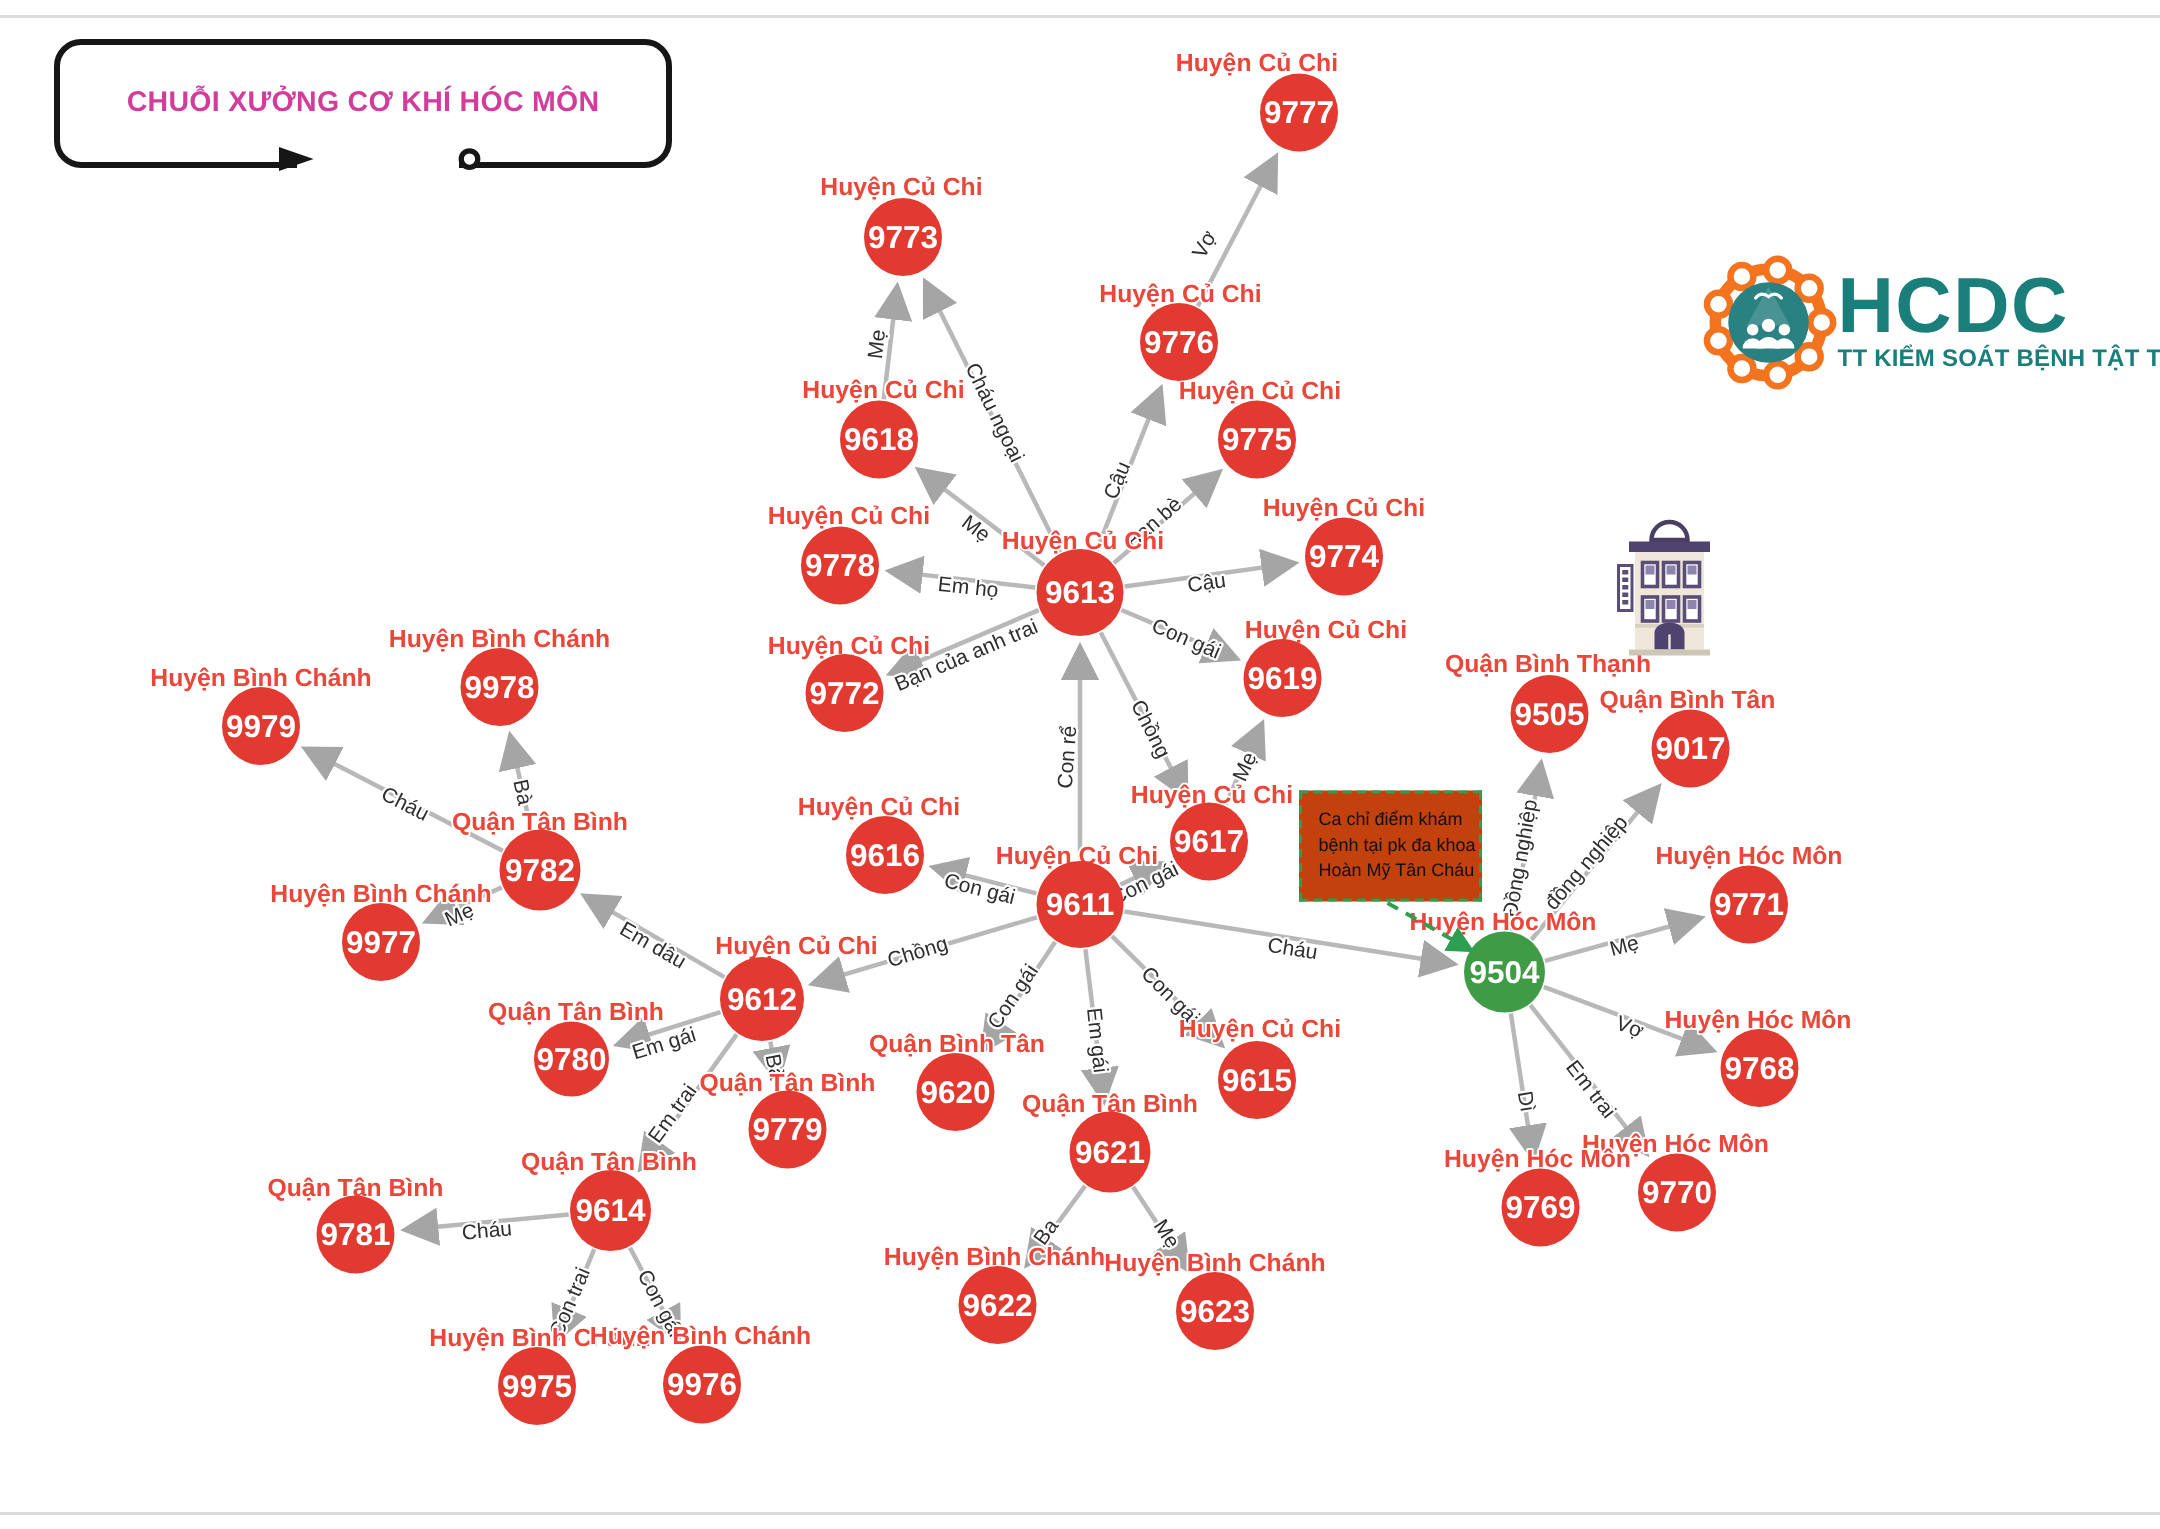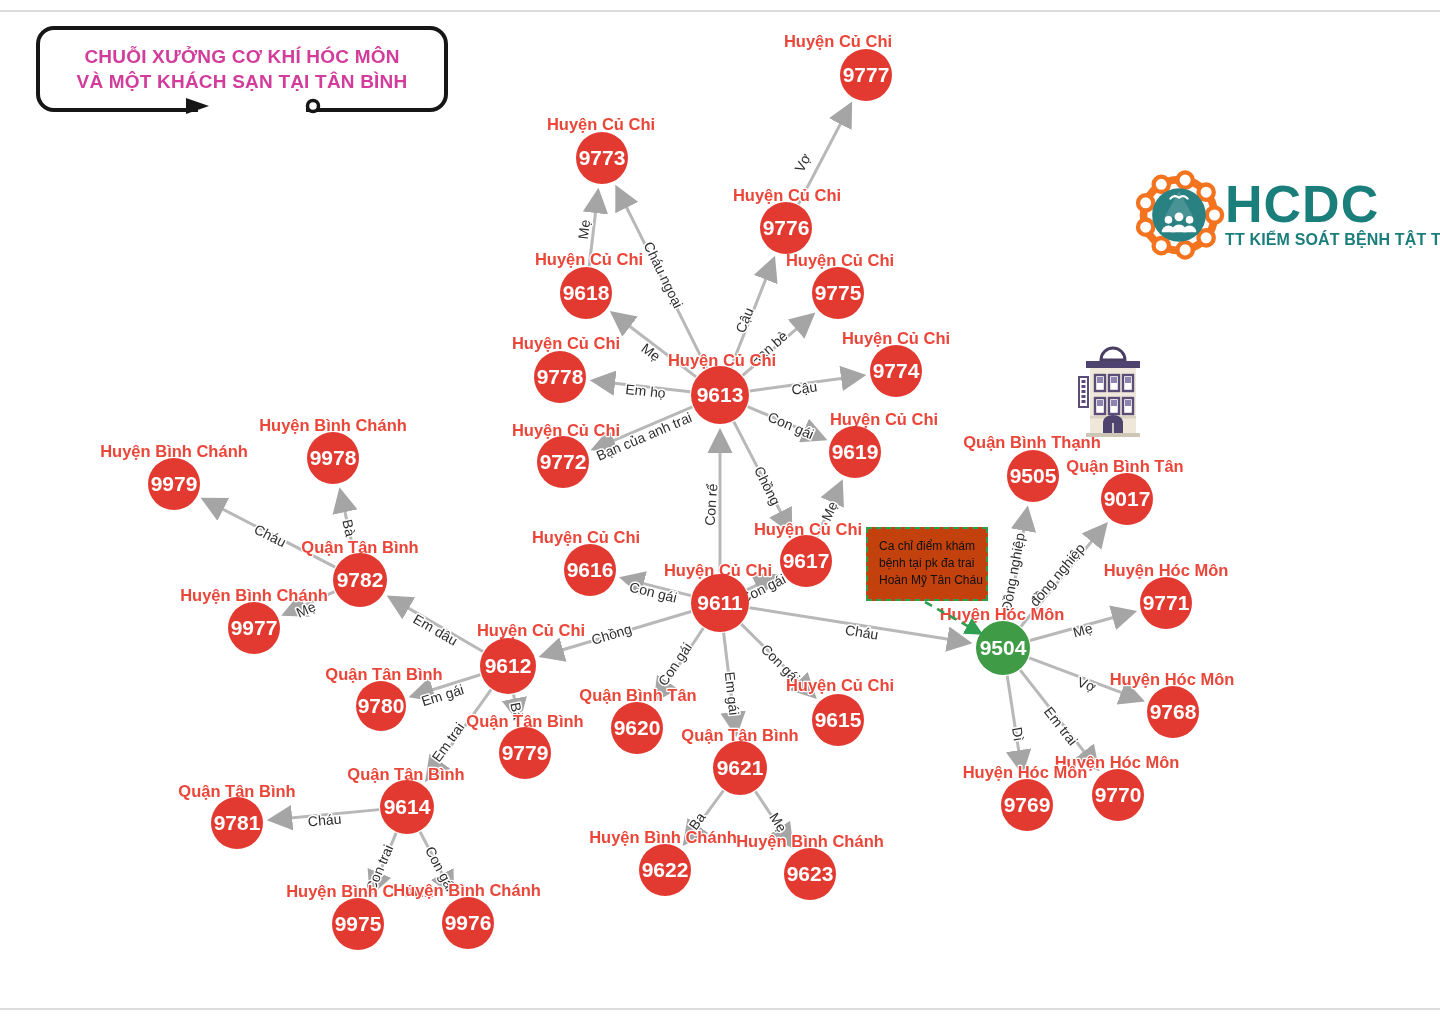--- a/index.html
+++ b/index.html
@@ -323,21 +323,20 @@
       </g>
       <g>
         <circle cx="1003" cy="648" r="27" fill="#3f9b45"></circle>
         <text class="nnum" x="1003" y="655">9504</text>
       </g>
     </g>
   </svg>
 
 <div class="title-box">
   <div class="title-line">CHUỖI XƯỞNG CƠ KHÍ HÓC MÔN</div>
-  <div class="title-line">VÀ MỘT KHÁCH SẠN TẠI TÂN BÌNH</div>
   <svg class="title-deco" viewBox="0 0 412 28">
     <rect x="162" y="5" width="108" height="11" fill="#ffffff"></rect>
     <polygon points="150,2 173,10 150,18" fill="#161616"></polygon>
     <circle cx="277" cy="10" r="5.5" fill="#ffffff" stroke="#161616" stroke-width="3.5"></circle>
   </svg>
 </div>
 
 <div class="logo">
   <svg width="92" height="92" viewBox="0 0 96 96">
     <circle cx="48" cy="48" r="37" fill="none" stroke="#f4731f" stroke-width="8"></circle>
@@ -397,21 +396,21 @@
     <rect x="3.5" y="40" width="4" height="3"></rect>
     <rect x="3.5" y="45" width="4" height="3"></rect>
     <rect x="3.5" y="50" width="4" height="3"></rect>
     <rect x="3.5" y="55" width="4" height="3"></rect>
   </g>
   <rect x="8" y="88" width="54" height="4" fill="#cdc5b6"></rect>
 </svg>
 
 <div class="ann-box">
   <div class="ann-line">Ca chỉ điểm khám</div>
-  <div class="ann-line">bệnh tại pk đa trai</div>
+  <div class="ann-line">bệnh tại pk đa khoa</div>
   <div class="ann-line">Hoàn Mỹ Tân Cháu</div>
 </div>
 <svg class="ann-arrow" viewBox="0 0 110 55">
   <defs>
     <marker id="garr" viewBox="0 0 10 10" refX="8" refY="5" markerWidth="7" markerHeight="7" orient="auto">
       <path d="M0,0 L10,5 L0,10 Z" fill="#2e9e50"></path>
     </marker>
   </defs>
   <path d="M30,7 L85,38" stroke="#2e9e50" stroke-width="2.6" stroke-dasharray="8 6" fill="none" marker-end="url(#garr)"></path>
 </svg>

